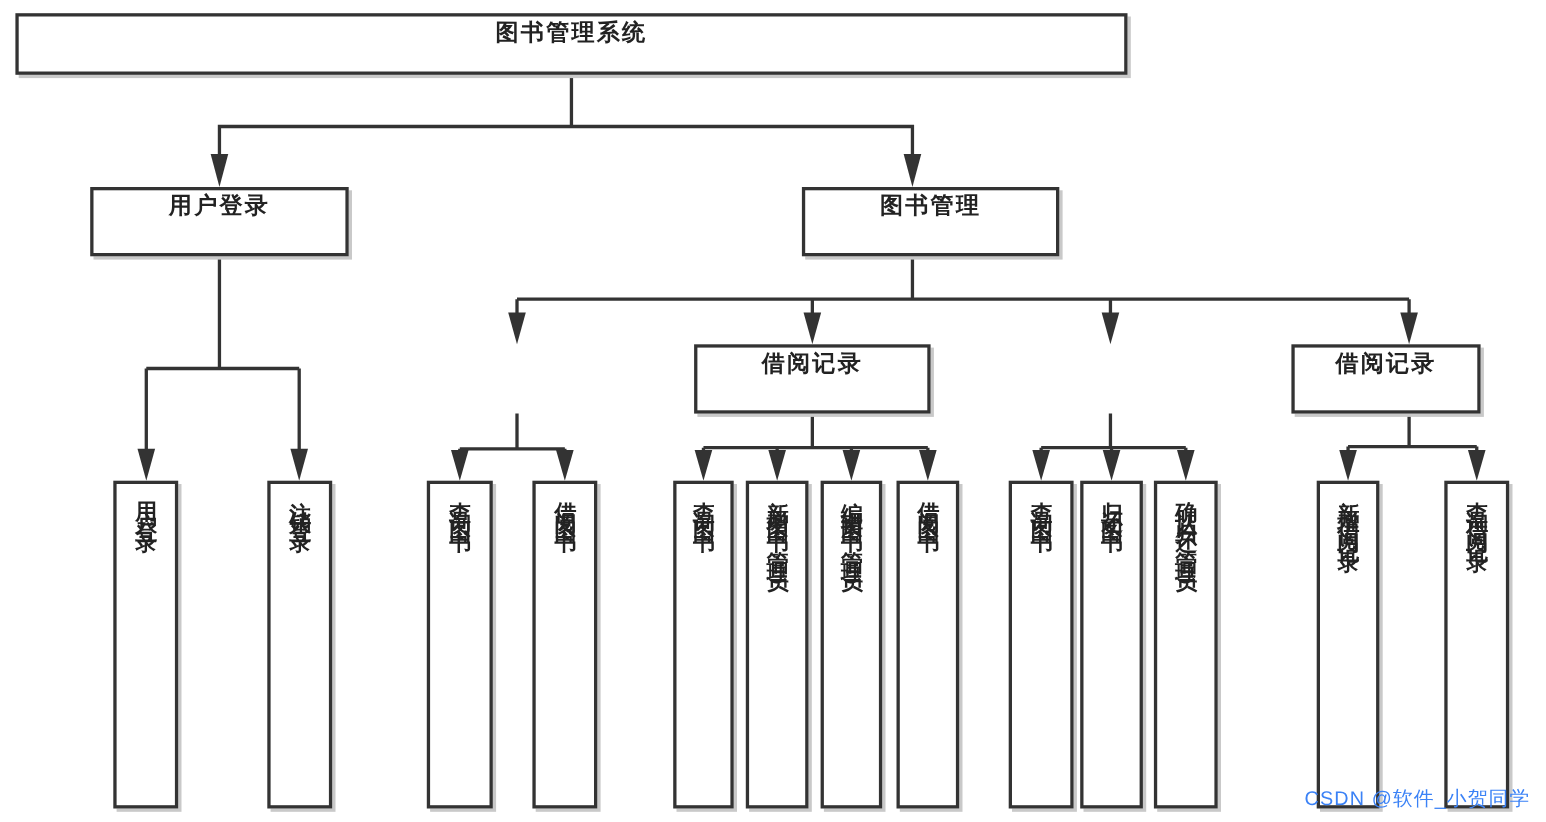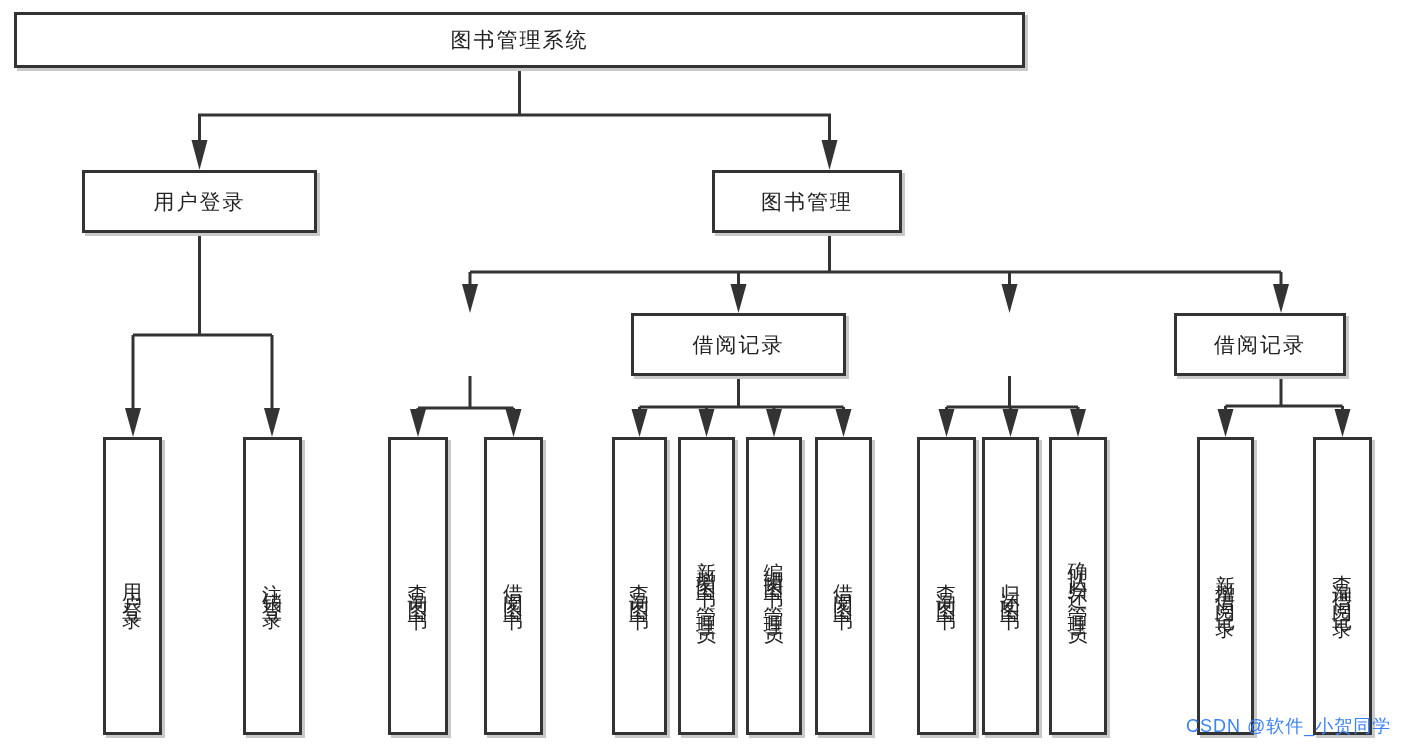--- a/index.html
+++ b/index.html
@@ -10,23 +10,24 @@
     font-family:"Liberation Sans","DejaVu Sans",sans-serif;
     overflow:hidden;
   }
   .wires{position:absolute;left:0;top:0;z-index:1;}
   .node{
     position:absolute;
     box-sizing:border-box;
     background:#ffffff;
     border:3px solid #333333;
     box-shadow:3px 3px 0 #c9c9c9;
-    display:flex;align-items:center;justify-content:center;
+    display:flex;justify-content:center;
     color:#222222;
     z-index:2;
+    font-weight:bold;
   }
   .h-label{font-size:21px;letter-spacing:2px;white-space:nowrap;}
   .leaf span{
     writing-mode:vertical-rl;
     text-orientation:mixed;
     font-size:20px;
     letter-spacing:9px;
     line-height:1;
     white-space:nowrap;
   }
@@ -85,21 +86,21 @@
     </g>
   </svg>
 
   <div class="node" style="left:14px;top:12px;width:1011px;height:56px">
     <span class="h-label">图书管理系统</span>
   </div>
 
   <div class="node" style="left:82px;top:170px;width:235px;height:63px">
     <span class="h-label">用户登录</span>
   </div>
-  <div class="node" style="left:712px;top:170px;width:190px;height:63px">
+  <div class="node" style="left:729px;top:170px;width:234px;height:63px">
     <span class="h-label">图书管理</span>
   </div>
 
   <div class="node" style="left:631px;top:313px;width:215px;height:63px">
     <span class="h-label">借阅记录</span>
   </div>
   <div class="node" style="left:1174px;top:313px;width:172px;height:63px">
     <span class="h-label">借阅记录</span>
   </div>
 

